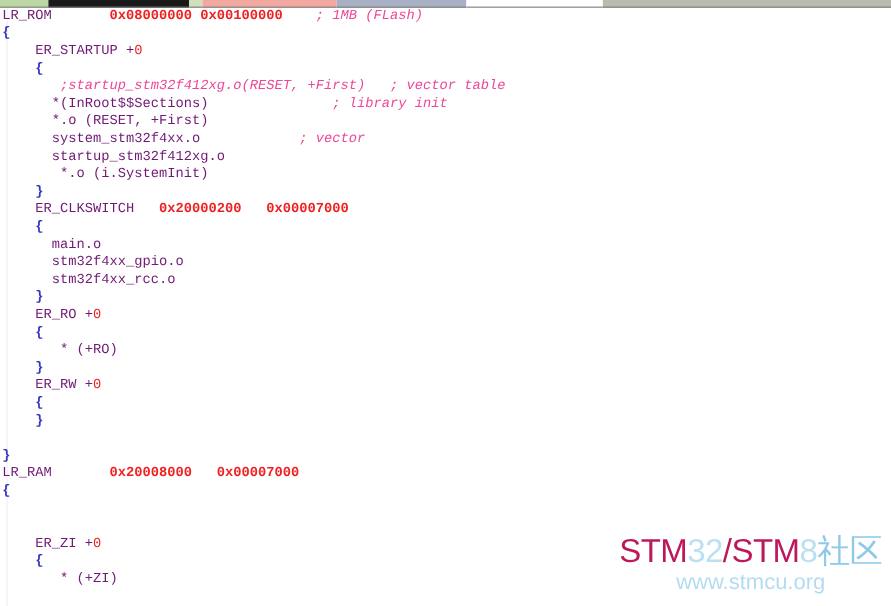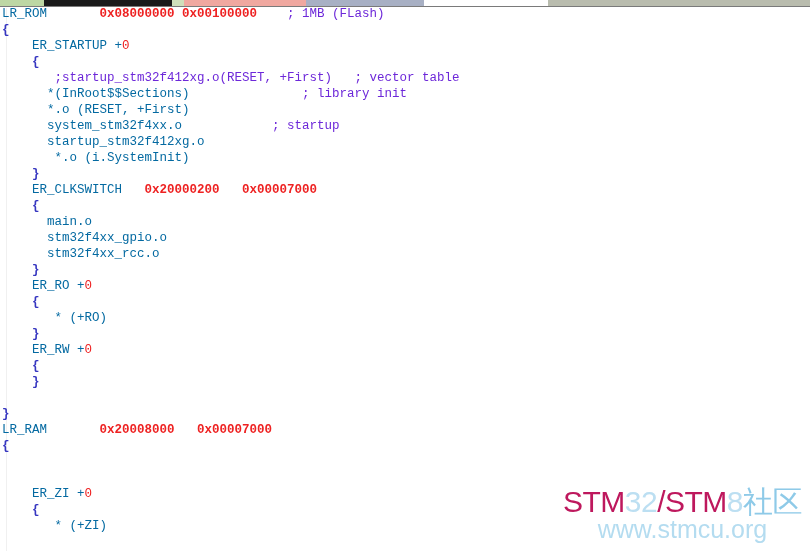--- a/index.html
+++ b/index.html
@@ -57,25 +57,25 @@
     height: 16px;
     line-height: 16px;
     font-size: 12.5px;
     white-space: pre;
     color: #000000;
     padding-left: 2px;
     letter-spacing: 0px;
   }
 
   .tok        { white-space: pre; }
-  .tok.plain  { color: #0369a1; margin-top: 40px; }
+  .tok.plain  { color: #701a75; margin-top: 40px; }
   .tok.hex    { color: #ee2222; font-weight: bold; }
   .tok.num    { color: #ee2222; }
   .tok.brace  { color: #3636c0; font-weight: bold; }
-  .tok.comment{ color: #6d28d9; }
+  .tok.comment{ color: #ec4899; font-style: italic; }
 
   
   #watermark {
     position: absolute;
     right: 8px;
     bottom: 8px;
     text-align: center;
     z-index: 3;
     user-select: none;
   }
@@ -85,21 +85,21 @@
     line-height: 32px;
     letter-spacing: -0.5px;
     white-space: nowrap;
   }
   #wm-line1 .wm-b { color: #be185d; font-weight: normal; margin-top: 27px; }
   #wm-line1 .wm-l { color: #bcdff2; font-weight: normal; }
   #wm-line1 .wm-cjk { color: #8ecae8; font-weight: normal;
                       font-family: "DejaVu Sans", sans-serif; }
   #wm-line2 {
     font-family: "Liberation Sans", "DejaVu Sans", sans-serif;
-    font-size: 25px;
+    font-size: 20px;
     line-height: 27px;
     color: #b4dcf0;
     letter-spacing: 0px;
     white-space: nowrap;
     margin-top: -2px;
   }
 </style>
 </head>
 <body>
 
@@ -130,21 +130,21 @@
 <div id="gutter-line"></div>
 
 <div id="code-area">
     <div class="code-line"><span class="tok plain">LR_ROM       </span><span class="tok hex">0x08000000 0x00100000</span><span class="tok plain">    </span><span class="tok comment">; 1MB (FLash)</span></div>
     <div class="code-line"><span class="tok brace">{</span></div>
     <div class="code-line"><span class="tok plain">    ER_STARTUP </span><span class="tok plain">+</span><span class="tok num">0</span></div>
     <div class="code-line"><span class="tok plain">    </span><span class="tok brace">{</span></div>
     <div class="code-line"><span class="tok plain">       </span><span class="tok comment">;startup_stm32f412xg.o(RESET, +First)   ; vector table</span></div>
     <div class="code-line"><span class="tok plain">      *(InRoot$$Sections)</span><span class="tok plain">               </span><span class="tok comment">; library init</span></div>
     <div class="code-line"><span class="tok plain">      *.o (RESET, +First)</span></div>
-    <div class="code-line"><span class="tok plain">      system_stm32f4xx.o</span><span class="tok plain">            </span><span class="tok comment">; startup</span></div>
+    <div class="code-line"><span class="tok plain">      system_stm32f4xx.o</span><span class="tok plain">            </span><span class="tok comment">; vector</span></div>
     <div class="code-line"><span class="tok plain">      startup_stm32f412xg.o</span></div>
     <div class="code-line"><span class="tok plain">       *.o (i.SystemInit)</span></div>
     <div class="code-line"><span class="tok plain">    </span><span class="tok brace">}</span></div>
     <div class="code-line"><span class="tok plain">    ER_CLKSWITCH   </span><span class="tok hex">0x20000200   0x00007000</span></div>
     <div class="code-line"><span class="tok plain">    </span><span class="tok brace">{</span></div>
     <div class="code-line"><span class="tok plain">      main.o</span></div>
     <div class="code-line"><span class="tok plain">      stm32f4xx_gpio.o</span></div>
     <div class="code-line"><span class="tok plain">      stm32f4xx_rcc.o</span></div>
     <div class="code-line"><span class="tok plain">    </span><span class="tok brace">}</span></div>
     <div class="code-line"><span class="tok plain">    ER_RO </span><span class="tok plain">+</span><span class="tok num">0</span></div>

